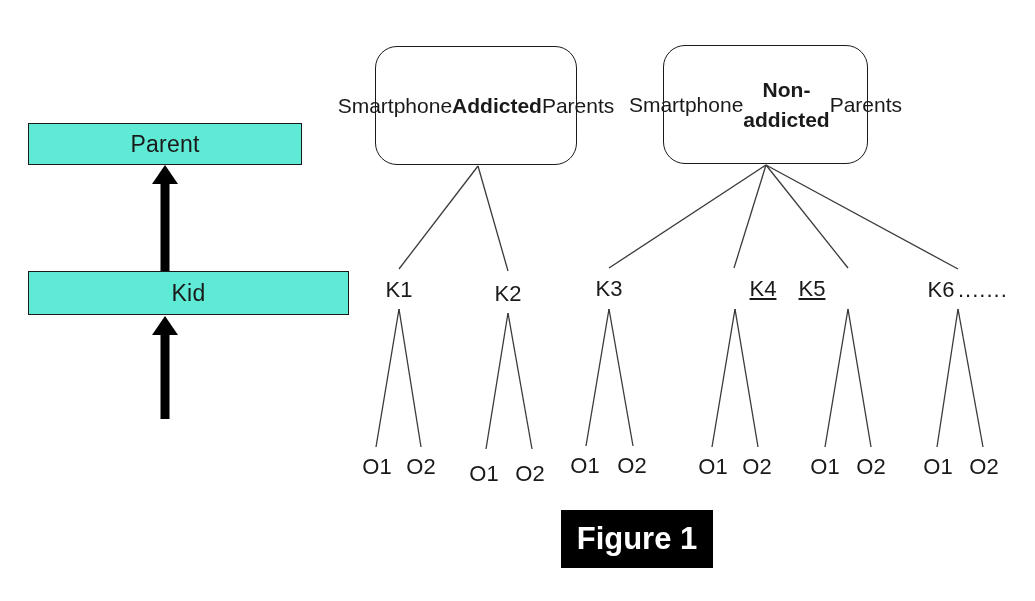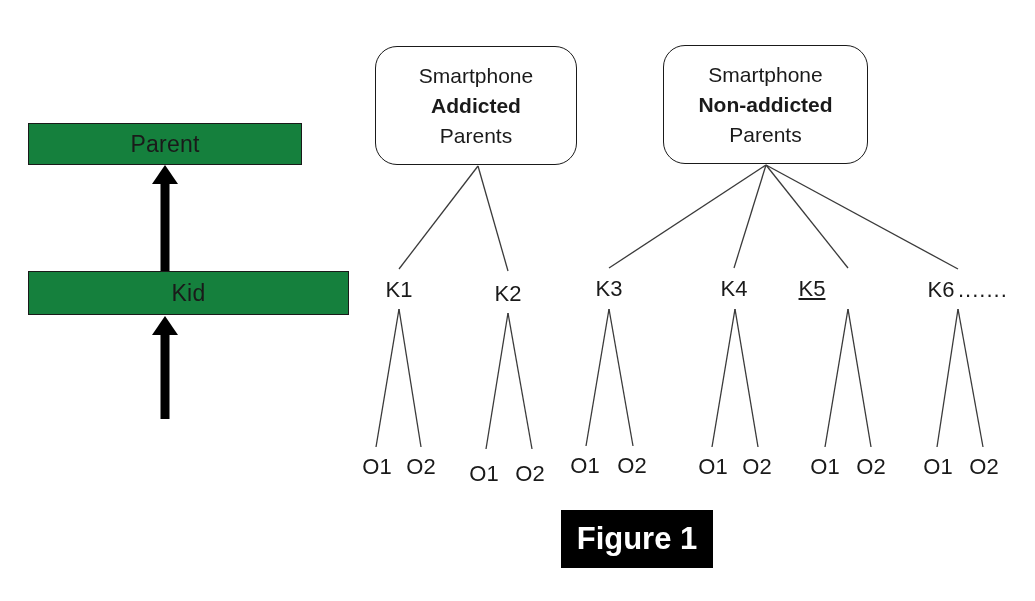--- a/index.html
+++ b/index.html
@@ -19,21 +19,21 @@
   .lines-layer {
     position: absolute;
     left: 0; top: 0;
     width: 1035px; height: 601px;
     pointer-events: none;
   }
   
   .rect-box {
     position: absolute;
     border: 1.6px solid #1a1a1a;
-    background: #15803d;
+    background: #5eead4;
     display: flex;
     align-items: center;
     justify-content: center;
     box-sizing: border-box;
   }
   .rect-box .lbl {
     font-size: 23px;
     letter-spacing: 0.2px;
   }
   .measure-box {
@@ -55,21 +55,21 @@
     font-size: 15.5px;
     line-height: 22px;
   }
   
   .round-box {
     position: absolute;
     border: 1.6px solid #1a1a1a;
     border-radius: 22px;
     background: #ffffff;
     display: flex;
-    flex-direction: column;
+    flex-direction: row;
     align-items: center;
     justify-content: center;
     box-sizing: border-box;
     text-align: center;
   }
   .round-box .line {
     font-size: 21px;
     line-height: 30px;
   }
   .round-box .line.bold { font-weight: bold; }
@@ -171,21 +171,21 @@
 
   <div class="round-box" style="left:663px; top:45px; width:205px; height:119px;">
     <div class="line">Smartphone</div>
     <div class="line bold">Non-addicted</div>
     <div class="line">Parents</div>
   </div>
 
   <div class="k-label" style="left:367px; top:278px;">K1</div>
   <div class="k-label" style="left:476px; top:282px;">K2</div>
   <div class="k-label" style="left:577px; top:277px;">K3</div>
-  <div class="k-label" style="left:702px; top:277px;">K4</div>
+  <div class="k-label" style="left:731px; top:277px;text-decoration:underline;">K4</div>
   <div class="k-label" style="left:780px; top:277px;text-decoration:underline;">K5</div>
   <div class="k-label" style="left:909px; top:278px;">K6</div>
   <div class="k-suffix" style="left:958px; top:278px;">.......</div>
 
   <div class="o-label" style="left:355px; top:455px;">O1</div>
   <div class="o-label" style="left:399px; top:455px;">O2</div>
 
   <div class="o-label" style="left:462px; top:462px;">O1</div>
   <div class="o-label" style="left:508px; top:462px;">O2</div>
 

